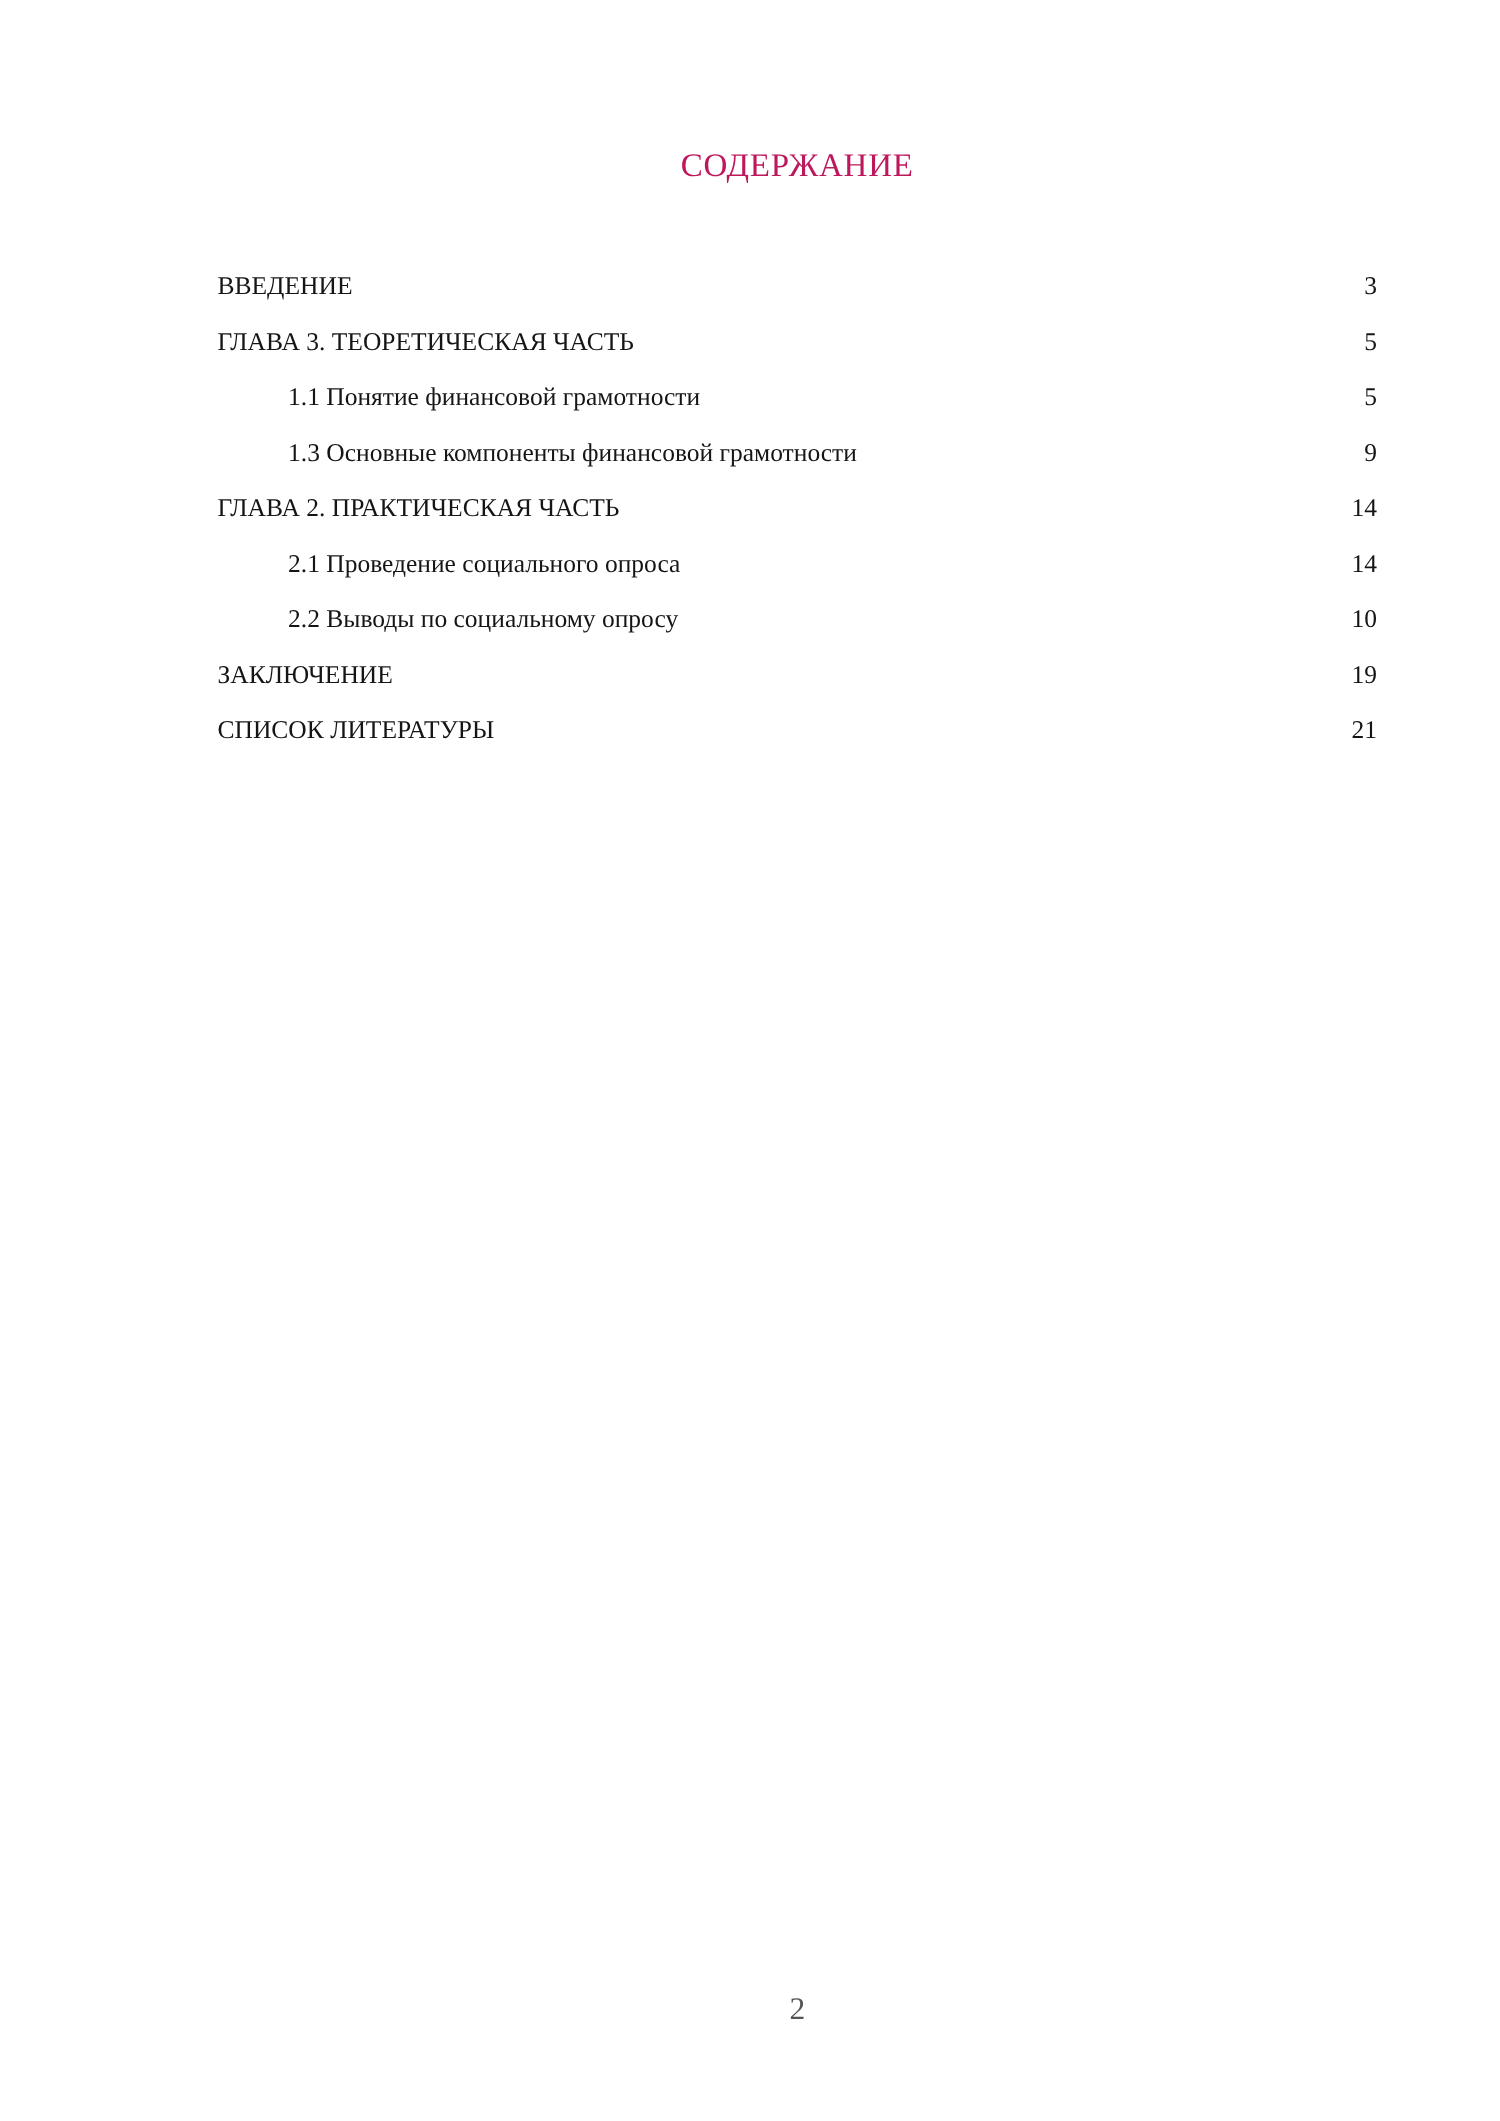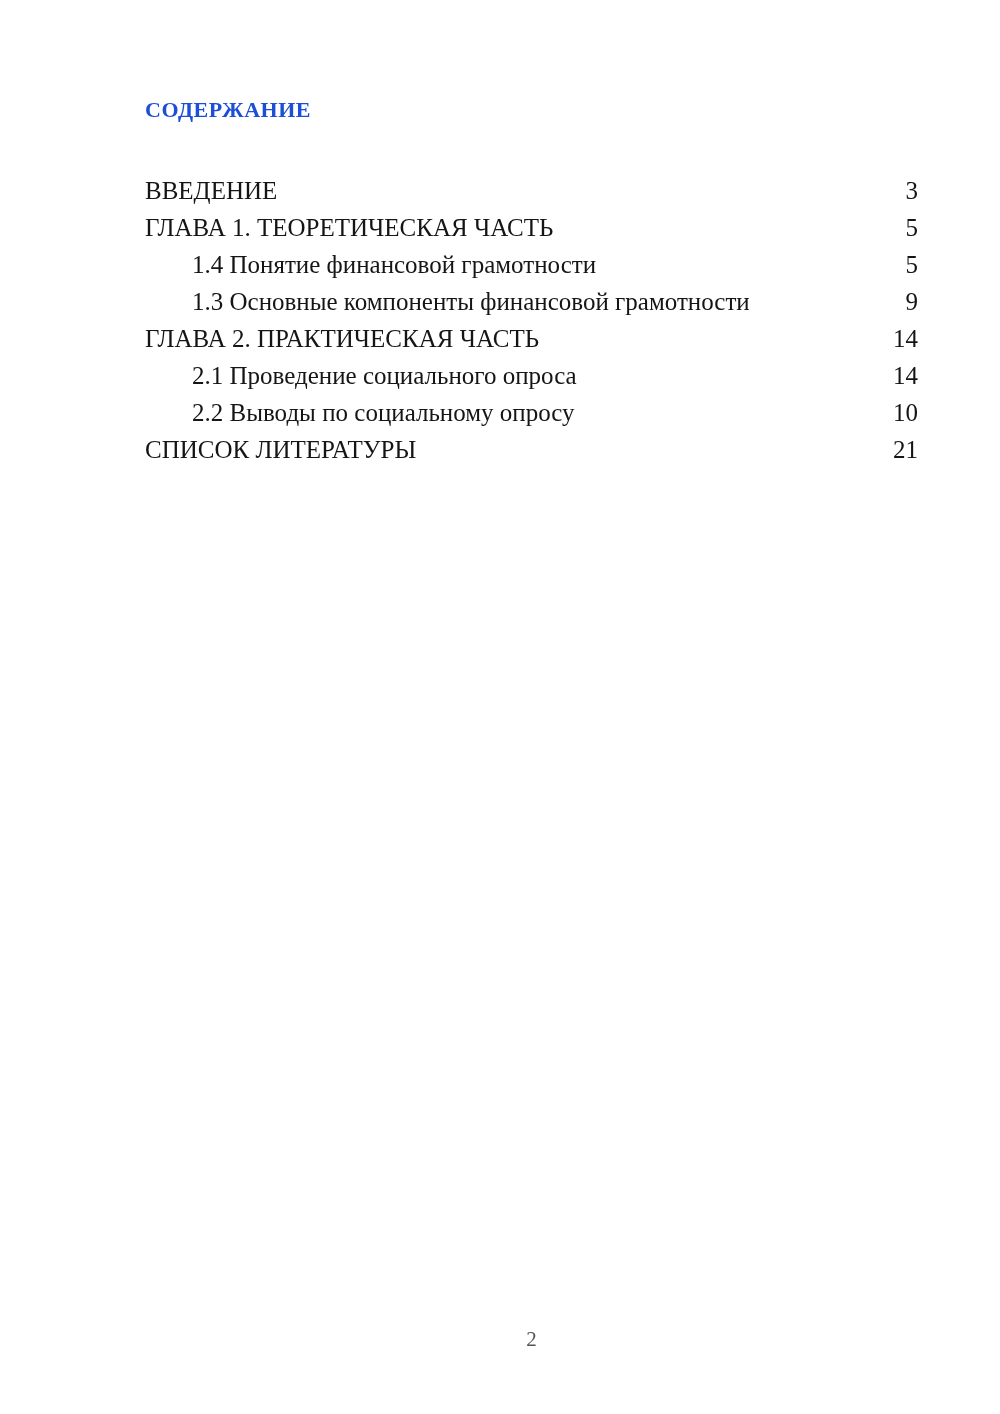--- a/index.html
+++ b/index.html
@@ -17,33 +17,34 @@
     overflow: hidden;
   }
   .content {
     position: absolute;
     left: 145px;
     top: 96px;
     width: 773px;
   }
   .doc-title {
     font-size: 22px;
-    font-weight: bold;
+    font-weight: normal;
+    text-align: center;
     line-height: 28px;
     letter-spacing: 0.5px;
     margin: 0 0 48px 0;
-    color: #1d4ed8;
+    color: #be185d;
   }
   .toc-list {
     width: 100%;
   }
   .toc-row {
     display: flex;
     align-items: flex-end;
-    font-size: 25px;
+    font-size: 17px;
     line-height: 37px;
   }
   .toc-label {
     flex: 1 1 auto;
     white-space: pre-line;
     min-width: 0;
   }
   .toc-row.level-1 .toc-label {
     padding-left: 33px;
     text-indent: 14px;
@@ -71,26 +72,26 @@
 <div class="page">
   <div class="content">
     <h1 class="doc-title">СОДЕРЖАНИЕ</h1>
     <div class="toc-list">
   <div class="toc-row level-0">
     <div class="toc-label">ВВЕДЕНИЕ</div>
     <div class="toc-page">3</div>
   </div>
 
   <div class="toc-row level-0">
-    <div class="toc-label">ГЛАВА 1. ТЕОРЕТИЧЕСКАЯ ЧАСТЬ</div>
+    <div class="toc-label">ГЛАВА 3. ТЕОРЕТИЧЕСКАЯ ЧАСТЬ</div>
     <div class="toc-page">5</div>
   </div>
 
   <div class="toc-row level-1">
-    <div class="toc-label">1.4 Понятие финансовой грамотности</div>
+    <div class="toc-label">1.1 Понятие финансовой грамотности</div>
     <div class="toc-page">5</div>
   </div>
 
 
   <div class="toc-row level-1">
     <div class="toc-label">1.3 Основные компоненты финансовой грамотности</div>
     <div class="toc-page">9</div>
   </div>
 
 
@@ -102,20 +103,24 @@
   <div class="toc-row level-1">
     <div class="toc-label">2.1 Проведение социального опроса</div>
     <div class="toc-page">14</div>
   </div>
 
   <div class="toc-row level-1">
     <div class="toc-label">2.2 Выводы по социальному опросу</div>
     <div class="toc-page">10</div>
   </div>
 
+  <div class="toc-row level-0">
+    <div class="toc-label">ЗАКЛЮЧЕНИЕ</div>
+    <div class="toc-page">19</div>
+  </div>
 
   <div class="toc-row level-0">
     <div class="toc-label">СПИСОК ЛИТЕРАТУРЫ</div>
     <div class="toc-page">21</div>
   </div>
 </div>
   </div>
   <div class="footer-pagenum">2</div>
 </div>
 

